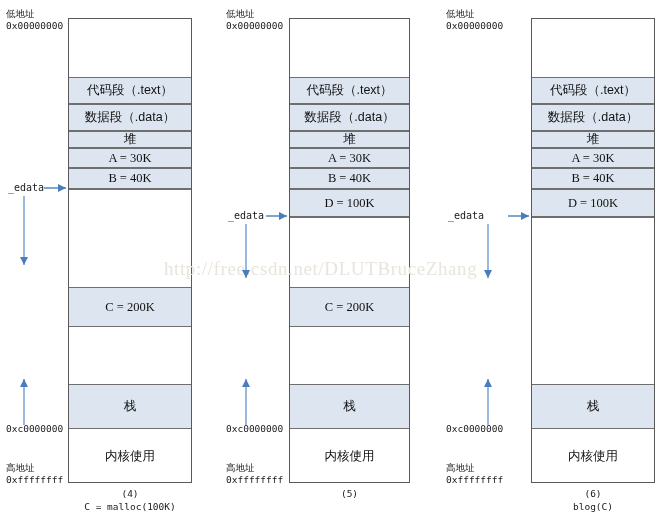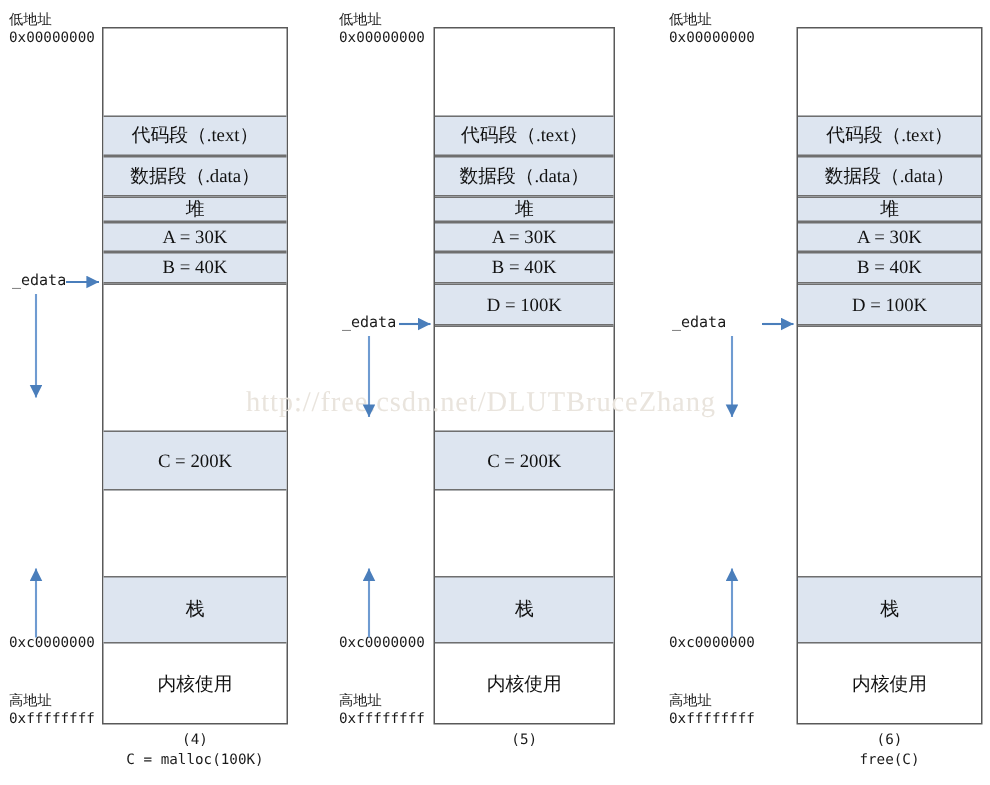--- a/index.html
+++ b/index.html
@@ -64,21 +64,21 @@
     border-top: 1px solid #6f6f6f;
     border-bottom: 1px solid #6f6f6f;
   }
   .seg.rule-top {
     border-top: 1px solid #6f6f6f;
   }
   .seg.blank {
     background: transparent;
   }
   .seg .cjk {
-    font-family: Liberation Serif, serif;
+    font-family: Liberation Sans, sans-serif;
   }
 
   
   .addr {
     position: absolute;
     font-family: "DejaVu Sans Mono", "Liberation Mono", monospace;
     font-size: 9.5px;
     line-height: 12px;
     color: #1a1a1a;
     white-space: nowrap;
@@ -278,21 +278,21 @@
     <div class="seg filled" style="top:365px; height:45px;">
         <span class="cjk">栈</span>
       </div>
     <div class="seg blank" style="top:410px; height:55px;">
         <span class="cjk">内核使用</span>
       </div>
   </div>
 
   <div class="caption" style="left:91px; top:487px; width:124px;">
     <div>(6)</div>
-    <div>free(C)</div>
+    <div>blog(C)</div>
   </div>
 </div>
 
 <svg class="arrows" viewBox="0 0 660 523">
   <defs>
     <marker id="ah-right" markerWidth="7" markerHeight="7" refX="6" refY="3" orient="auto">
       <path d="M0,0 L6,3 L0,6 z" fill="#4a7ebb"></path>
     </marker>
     <marker id="ah-down" markerWidth="7" markerHeight="7" refX="6" refY="3" orient="auto">
       <path d="M0,0 L6,3 L0,6 z" fill="#4a7ebb"></path>

